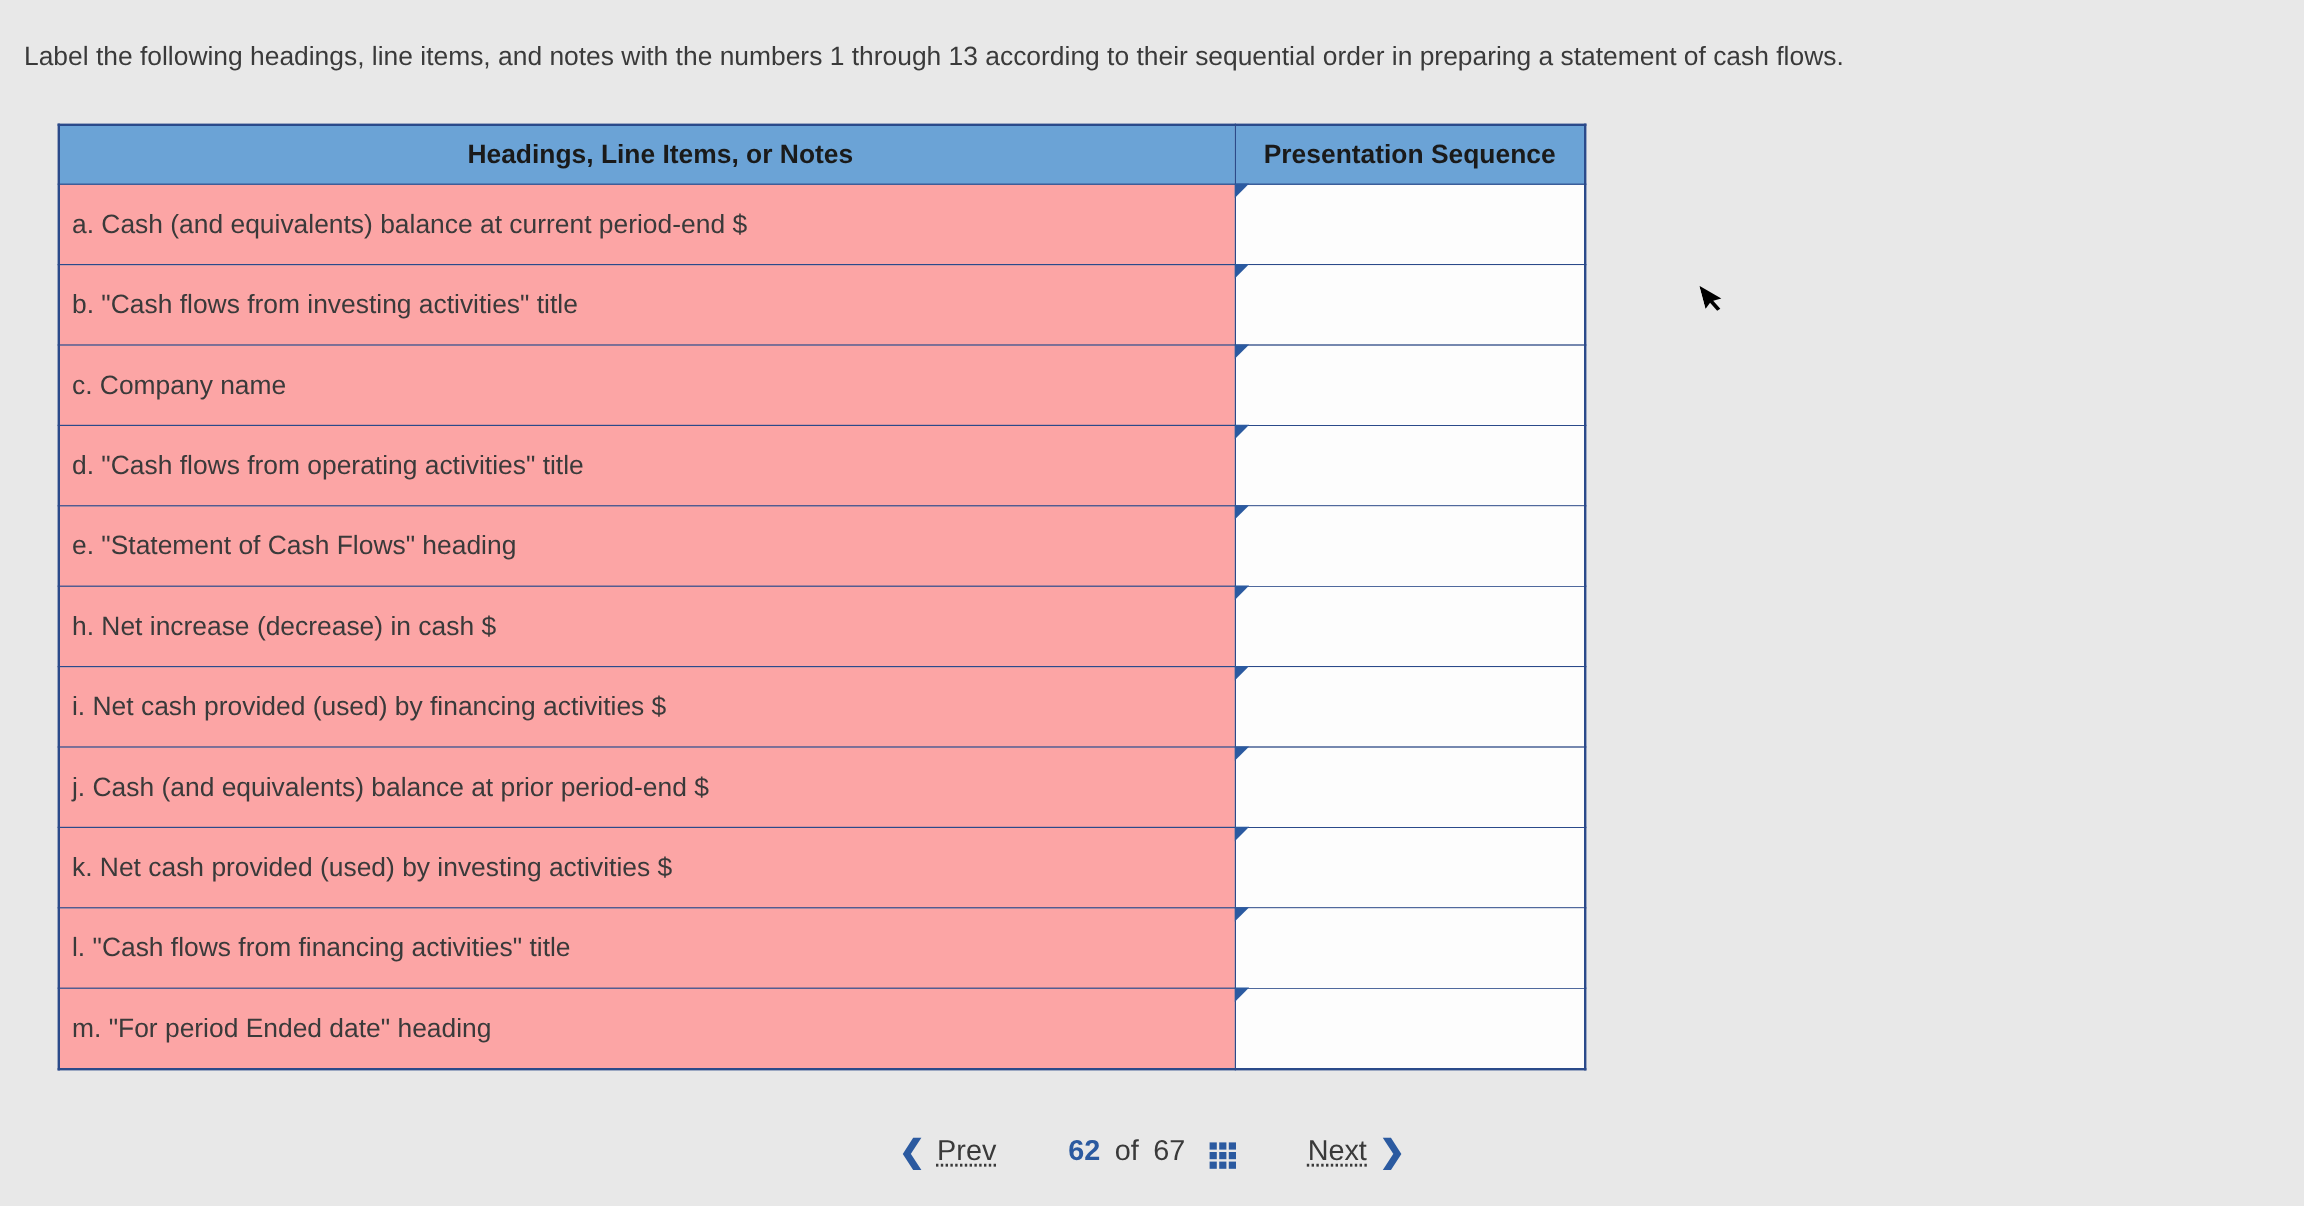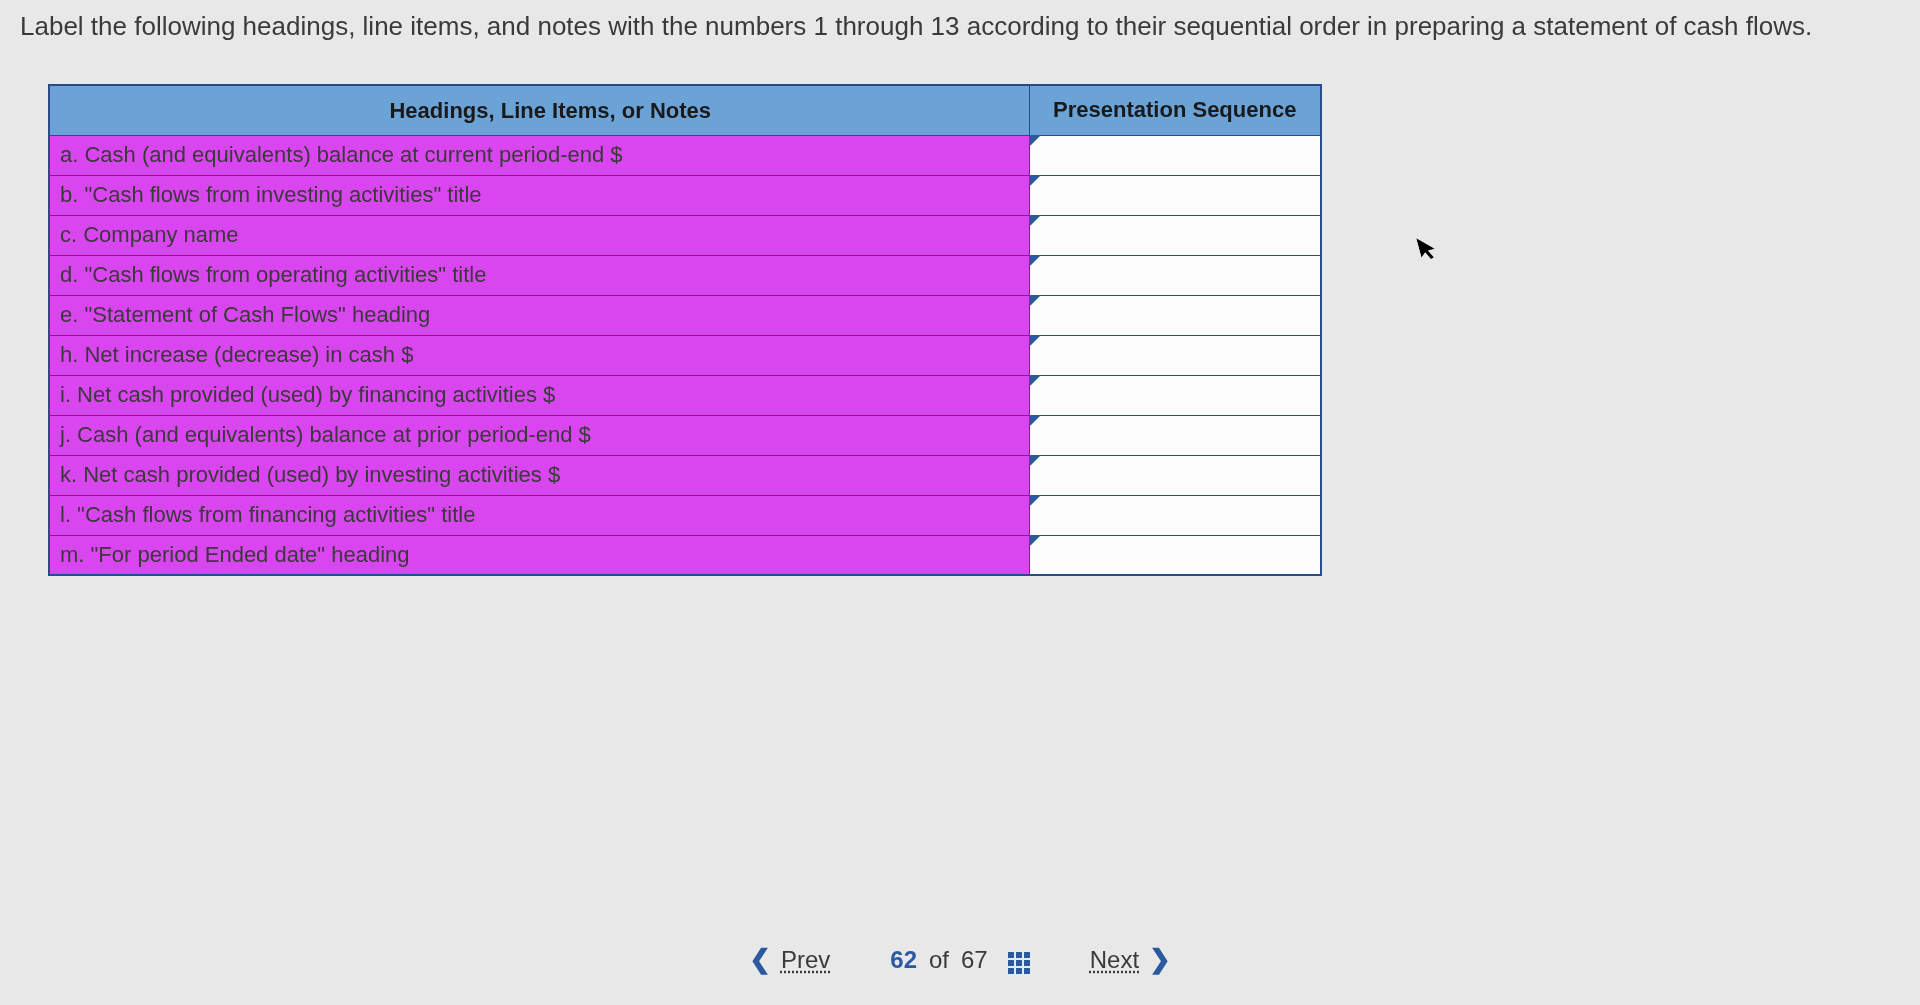--- a/index.html
+++ b/index.html
@@ -6,23 +6,24 @@
     body {
       font-family: Arial, Helvetica, sans-serif;
       background: #e8e8e8;
       width: 1920px;
       height: 1005px;
       position: relative;
       overflow: hidden;
     }
     .instruction {
       padding: 8px 20px 0 20px;
-      font-size: 26px;
+      font-size: 22px;
       color: #3a3a3a;
       line-height: 1.4;
+      margin-top: 24px;
     }
     .table-wrap {
       margin: 40px 0 0 48px;
     }
     table {
       border-collapse: collapse;
       border: 2px solid #2b4a8a;
     }
     th {
       background: #6ba3d6;
@@ -30,24 +31,24 @@
       font-weight: bold;
       font-size: 22px;
       padding: 10px 14px;
       border: 1px solid #2b4a8a;
       text-align: center;
     }
     th.col1 { width: 980px; padding-left: 36px; }
     th.col2 { width: 292px; line-height: 1.3; }
     td {
       border: 1px solid #2b4a8a;
-      padding: 6px 10px;
+      padding: 20px 10px;
       font-size: 22px;
       color: #3a3a3a;
-      background: #d946ef;
+      background: #fca5a5;
       height: 40px;
       vertical-align: middle;
     }
     td.seq-cell {
       background: #fdfdfd;
       position: relative;
       padding: 0;
     }
     .seq-input {
       width: 100%;

